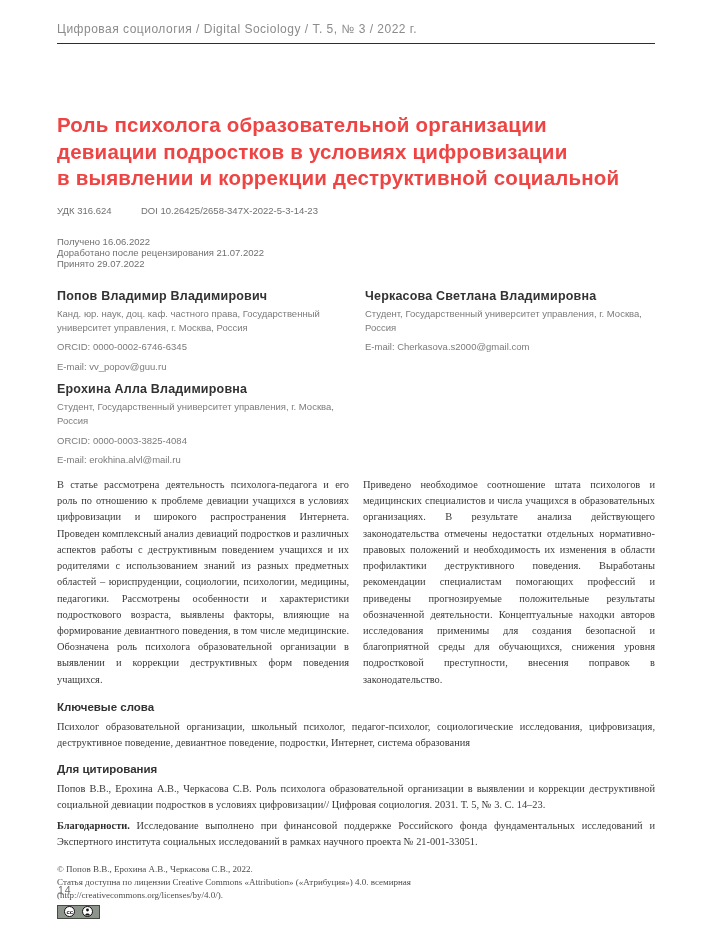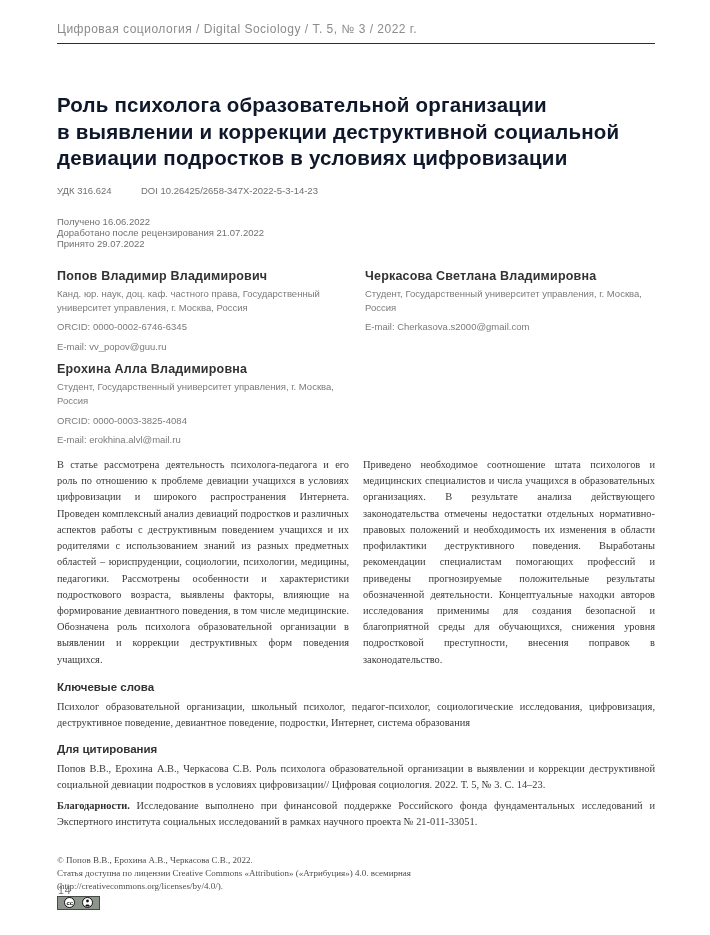--- a/index.html
+++ b/index.html
@@ -13,22 +13,22 @@
     overflow:hidden;
   }
   .content { padding:22px 55px 0 57px; }
 
   .running-head {
     font-size:12px; color:#8b8b8b; letter-spacing:0.5px;
     padding-bottom:7px; border-bottom:1.5px solid #2e2e2e;
   }
 
   .title {
-    margin-top:48px;
-    font-size:20.5px; font-weight:bold; color:#0f172a;
+    margin-top:68px;
+    font-size:20.5px; font-weight:bold; color:#ef4444;
     line-height:1.3; letter-spacing:0.2px;
   }
   .title span { display:block; }
 
   .meta-row1 { margin-top:13px; display:flex; font-size:9.5px; color:#707070; }
   .meta-row1 .udk { width:84px; }
   .meta-row2 { margin-top:20px; display:flex; font-size:9.5px; color:#707070;flex-direction:column; }
   .meta-row2 .m1 { width:168px; }
   .meta-row2 .m2 { width:286px; }
 
@@ -48,21 +48,21 @@
   }
 
   .section-heading { margin-top:13px; font-size:11.5px; font-weight:bold; color:#333333; }
   .body-para {
     margin-top:6px; font-family:"Liberation Serif", serif; font-size:10.4px;
     line-height:1.5; text-align:justify; color:#3a3a3a;
   }
   .body-para b { color:#2f2f2f; }
 
   .footer-block {
-    margin-top:24px; font-family:"Liberation Serif", serif;
+    margin-top:13px; font-family:"Liberation Serif", serif;
     font-size:9px; line-height:1.45; color:#4c4c4c;
   }
   .cc-badge {
     margin-top:3px; width:43px; height:14px; background:#8d948b;
     display:flex; align-items:center; justify-content:space-evenly;
     border:1px solid #454a43;
   }
   .cc-circle {
     width:11px; height:11px; border-radius:50%;
     background:#ffffff; border:1px solid #111111;
@@ -77,22 +77,22 @@
 </head>
 <body>
 
 <div class="page">
   <div class="content">
 
     <div class="running-head">Цифровая социология / Digital Sociology / Т. 5, № 3 / 2022 г.</div>
 
     <h1 class="title">
       <span>Роль психолога образовательной организации</span>
+      <span>девиации подростков в условиях цифровизации</span>
       <span>в выявлении и коррекции деструктивной социальной</span>
-      <span>девиации подростков в условиях цифровизации</span>
     </h1>
 
     <div class="meta-row1">
       <span class="udk">УДК 316.624</span>
       <span>DOI 10.26425/2658-347X-2022-5-3-14-23</span>
     </div>
 
     <div class="meta-row2">
       <span class="m1">Получено 16.06.2022</span>
       <span class="m2">Доработано после рецензирования 21.07.2022</span>
@@ -126,24 +126,24 @@
 
     <div class="abstract-cols">
       <p>В статье рассмотрена деятельность психолога-педагога и его роль по отношению к проблеме девиации учащихся в условиях цифровизации и широкого распространения Интернета. Проведен комплексный анализ девиаций подростков и различных аспектов работы с деструктивным поведением учащихся и их родителями с использованием знаний из разных предметных областей – юриспруденции, социологии, психологии, медицины, педагогики. Рассмотрены особенности и характеристики подросткового возраста, выявлены факторы, влияющие на формирование девиантного поведения, в том числе медицинские. Обозначена роль психолога образовательной организации в выявлении и коррекции деструктивных форм поведения учащихся.</p>
       <p>Приведено необходимое соотношение штата психологов и медицинских специалистов и числа учащихся в образовательных организациях. В результате анализа действующего законодательства отмечены недостатки отдельных нормативно-правовых положений и необходимость их изменения в области профилактики деструктивного поведения. Выработаны рекомендации специалистам помогающих профессий и приведены прогнозируемые положительные результаты обозначенной деятельности. Концептуальные находки авторов исследования применимы для создания безопасной и благоприятной среды для обучающихся, снижения уровня подростковой преступности, внесения поправок в законодательство.</p>
     </div>
 
     <h3 class="section-heading">Ключевые слова</h3>
     <p class="body-para">Психолог образовательной организации, школьный психолог, педагог-психолог, социологические исследования, цифровизация, деструктивное поведение, девиантное поведение, подростки, Интернет, система образования</p>
 
     <h3 class="section-heading">Для цитирования</h3>
-    <p class="body-para">Попов В.В., Ерохина А.В., Черкасова С.В. Роль психолога образовательной организации в выявлении и коррекции деструктивной социальной девиации подростков в условиях цифровизации// Цифровая социология. 2022. Т. 5, № 3. С. 14–23.</p>
+    <p class="body-para">Попов В.В., Ерохина А.В., Черкасова С.В. Роль психолога образовательной организации в выявлении и коррекции деструктивной социальной девиации подростков в условиях цифровизации// Цифровая социология. 2031. Т. 5, № 3. С. 14–23.</p>
 
     <p class="body-para">
-      <b>Благодарности.</b><span> Исследование выполнено при финансовой поддержке Российского фонда фундаментальных исследований и Экспертного института социальных исследований в рамках научного проекта № 21-011-33051.</span>
+      <b>Благодарности.</b><span> Исследование выполнено при финансовой поддержке Российского фонда фундаментальных исследований и Экспертного института социальных исследований в рамках научного проекта № 21-001-33051.</span>
     </p>
 
     <div class="footer-block">
       <div>© Попов В.В., Ерохина А.В., Черкасова С.В., 2022.</div>
       <div>Статья доступна по лицензии Creative Commons «Attribution» («Атрибуция») 4.0. всемирная</div>
       <div>(http://creativecommons.org/licenses/by/4.0/).</div>
     </div>
 
     <div class="cc-badge">
       <span class="cc-circle">cc</span>

